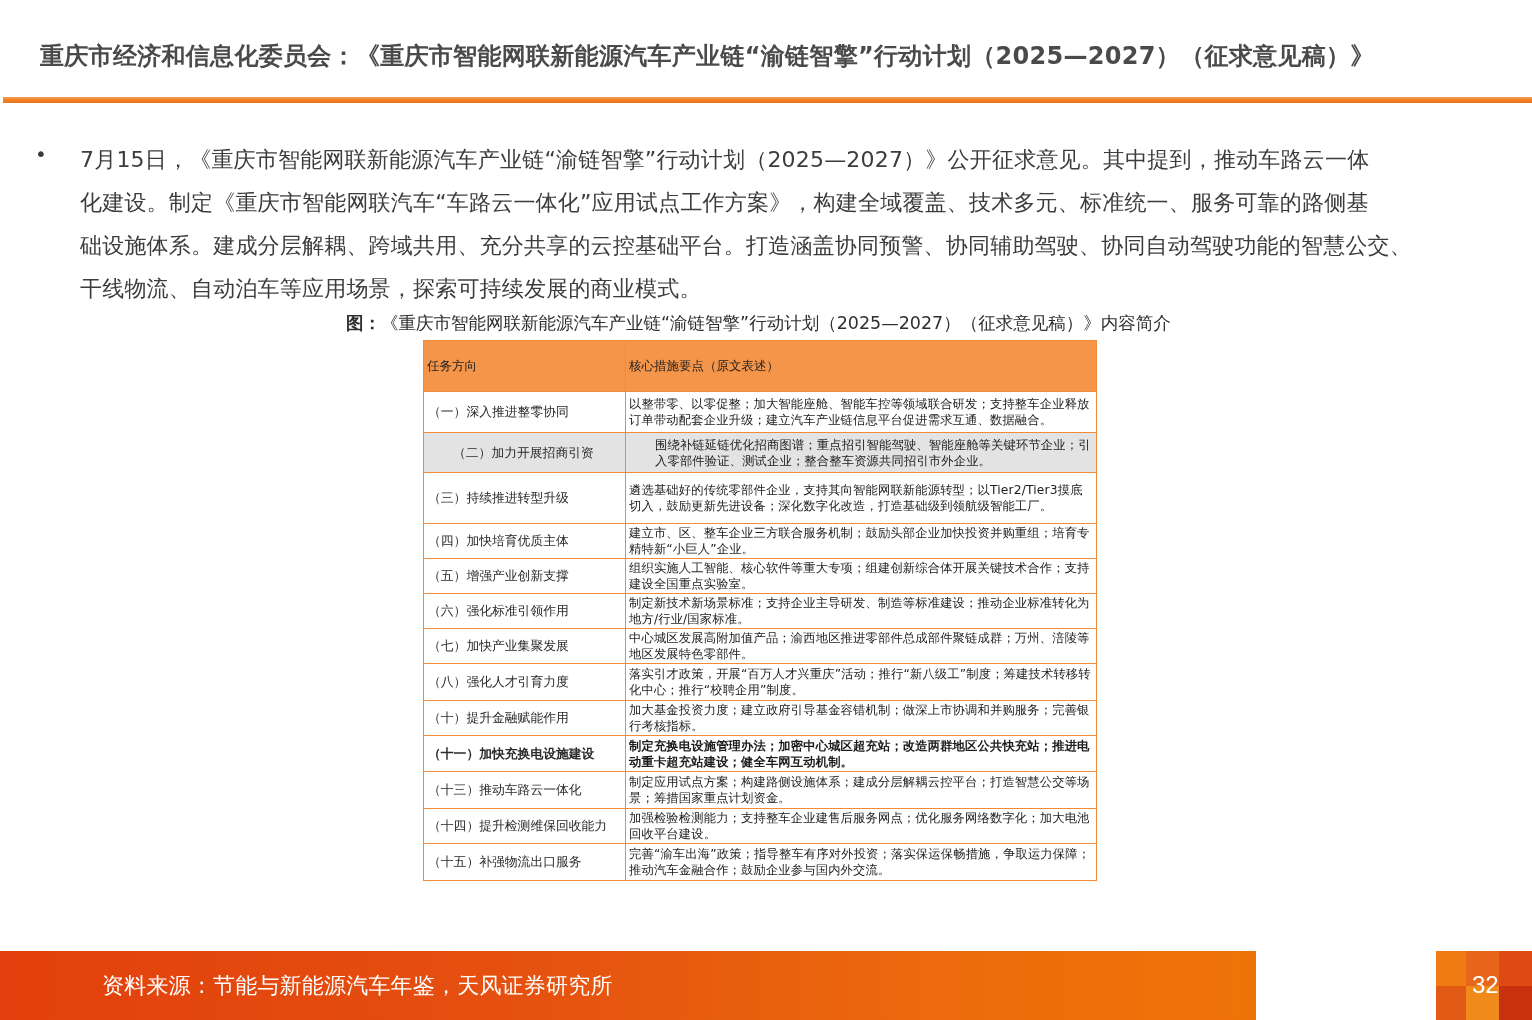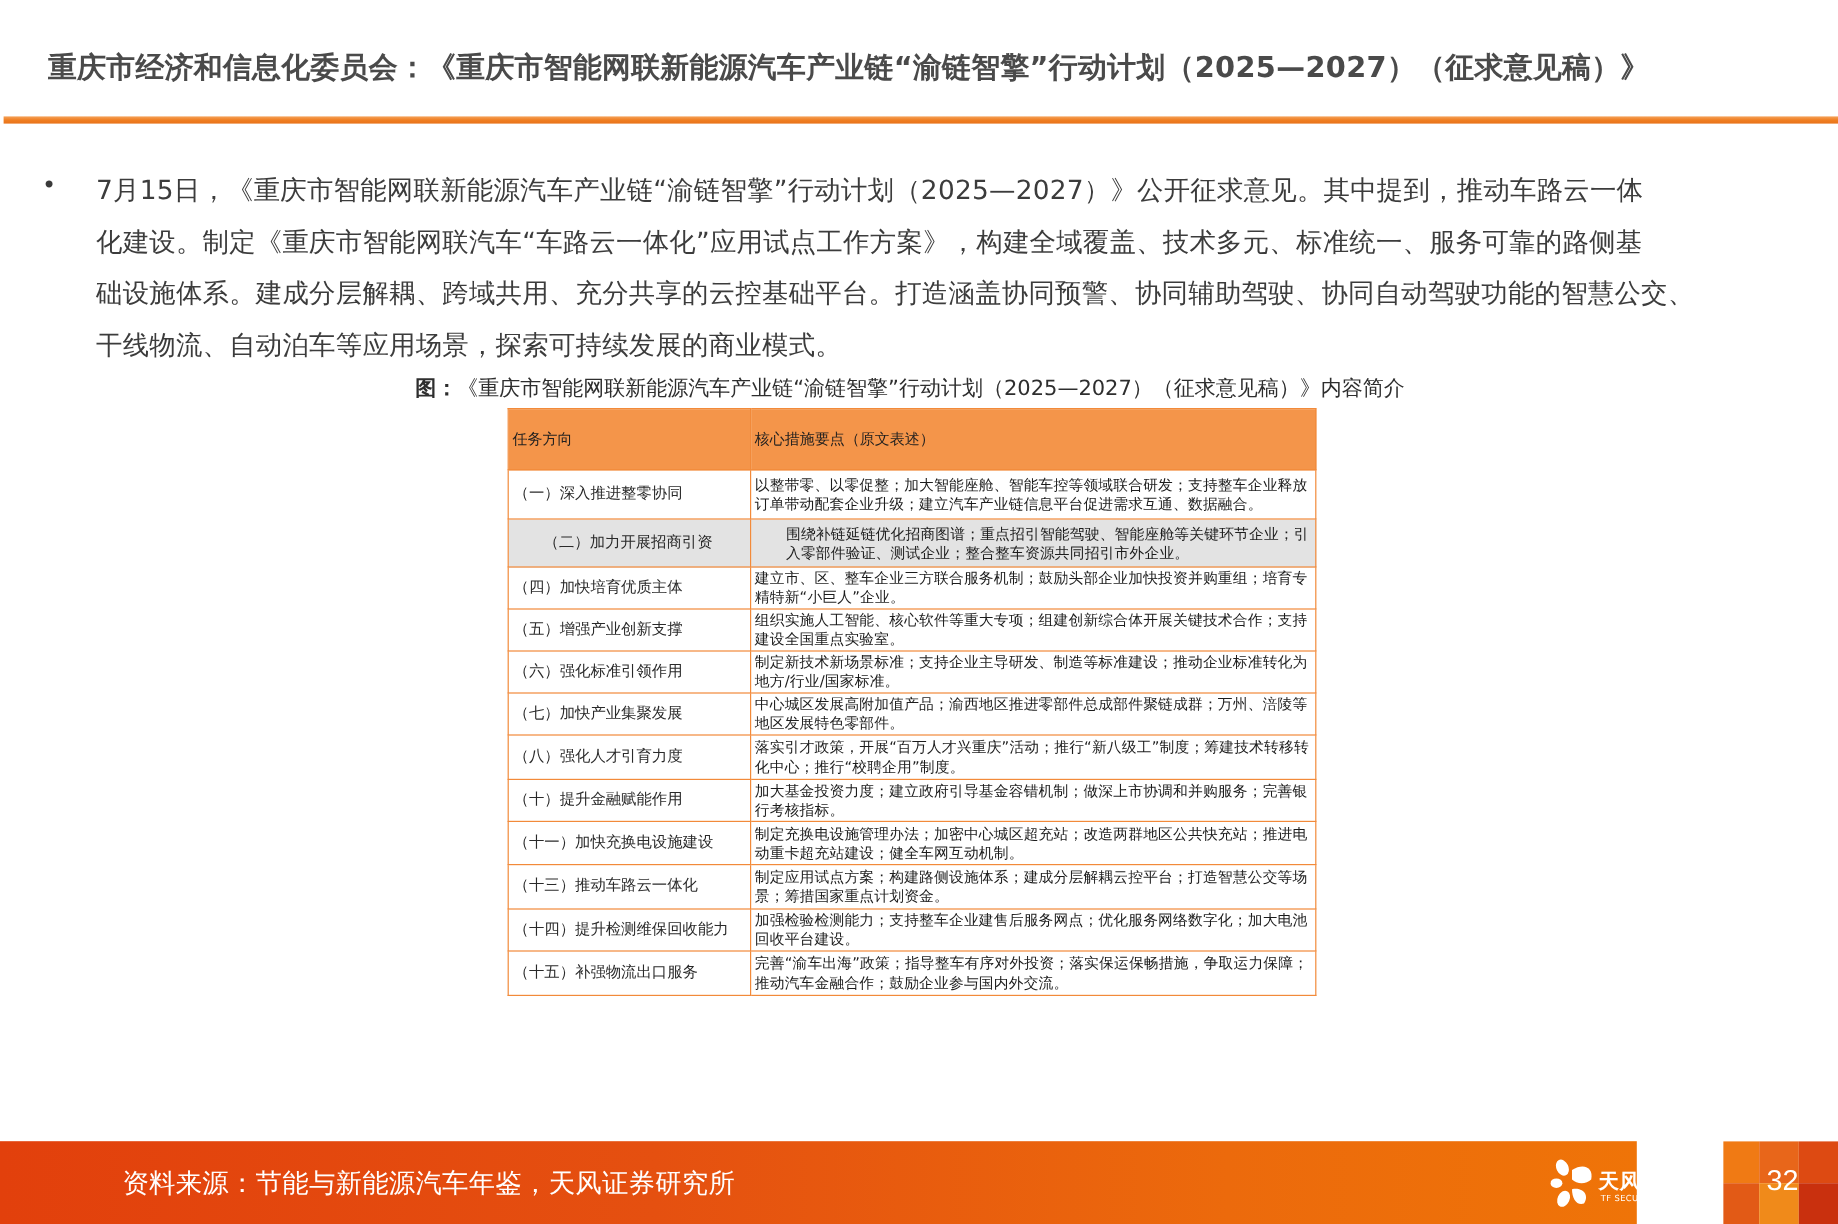--- a/index.html
+++ b/index.html
@@ -48,21 +48,21 @@
   }
   .policy-table td {
     border: 1.5px solid #f28a3a; padding: 1px 3px; vertical-align: middle;
     line-height: 16px;
   }
   .policy-table td.col-task { width: 202px; font-size: 12.8px; color: #2a2a2a; padding-left: 4px; }
   .policy-table td.col-measure { font-size: 12.3px; color: #1c1c1c; letter-spacing: 0.15px; }
   .policy-table tr.shaded td { background: #e3e3e3; padding-left: 29px; }
 
   .page-footer {
-    position: absolute; left: 0; top: 951px; width: 1364px; height: 69px;
+    position: absolute; left: 0; top: 951px; width: 1256px; height: 69px;
     background: linear-gradient(to right, #e2400c 0%, #e55010 40%, #ec6a0c 75%, #ef7408 100%);
   }
   .source-text {
     position: absolute; left: 102px; top: 20px; font-size: 22px; color: #ffffff;
     white-space: nowrap; letter-spacing: 0.2px;
   }
   .brand-logo {
     position: absolute; left: 1292px; top: 14px; width: 120px; height: 42px;
   }
   .brand-mark { position: absolute; left: 0; top: 0; width: 38px; height: 42px; }
@@ -114,20 +114,24 @@
   </thead>
   <tbody id="table-body">
       <tr style="height: 41px;">
         <td class="col-task">（一）深入推进整零协同</td>
         <td class="col-measure">以整带零、以零促整；加大智能座舱、智能车控等领域联合研发；支持整车企业释放订单带动配套企业升级；建立汽车产业链信息平台促进需求互通、数据融合。</td>
       </tr>
       <tr class="shaded" style="height: 40px;">
         <td class="col-task">（二）加力开展招商引资</td>
         <td class="col-measure">围绕补链延链优化招商图谱；重点招引智能驾驶、智能座舱等关键环节企业；引入零部件验证、测试企业；整合整车资源共同招引市外企业。</td>
       </tr>
+      <tr style="height: 51px;">
+        <td class="col-task">（三）持续推进转型升级</td>
+        <td class="col-measure">遴选基础好的传统零部件企业，支持其向智能网联新能源转型；以Tier2/Tier3摸底切入，鼓励更新先进设备；深化数字化改造，打造基础级到领航级智能工厂。</td>
+      </tr>
       <tr style="height: 34px; margin-top: 32px;">
         <td class="col-task">（四）加快培育优质主体</td>
         <td class="col-measure">建立市、区、整车企业三方联合服务机制；鼓励头部企业加快投资并购重组；培育专精特新“小巨人”企业。</td>
       </tr>
       <tr style="height: 34px;">
         <td class="col-task">（五）增强产业创新支撑</td>
         <td class="col-measure">组织实施人工智能、核心软件等重大专项；组建创新综合体开展关键技术合作；支持建设全国重点实验室。</td>
       </tr>
       <tr style="height: 34px;">
         <td class="col-task">（六）强化标准引领作用</td>
@@ -138,21 +142,21 @@
         <td class="col-measure">中心城区发展高附加值产品；渝西地区推进零部件总成部件聚链成群；万州、涪陵等地区发展特色零部件。</td>
       </tr>
       <tr style="height: 37px;">
         <td class="col-task">（八）强化人才引育力度</td>
         <td class="col-measure">落实引才政策，开展“百万人才兴重庆”活动；推行“新八级工”制度；筹建技术转移转化中心；推行“校聘企用”制度。</td>
       </tr>
       <tr style="height: 34px;">
         <td class="col-task">（十）提升金融赋能作用</td>
         <td class="col-measure">加大基金投资力度；建立政府引导基金容错机制；做深上市协调和并购服务；完善银行考核指标。</td>
       </tr>
-      <tr style="height: 36px;">
+      <tr style="height: 36px; font-weight: bold;">
         <td class="col-task">（十一）加快充换电设施建设</td>
         <td class="col-measure">制定充换电设施管理办法；加密中心城区超充站；改造两群地区公共快充站；推进电动重卡超充站建设；健全车网互动机制。</td>
       </tr>
       <tr style="height: 37px;">
         <td class="col-task">（十三）推动车路云一体化</td>
         <td class="col-measure">制定应用试点方案；构建路侧设施体系；建成分层解耦云控平台；打造智慧公交等场景；筹措国家重点计划资金。</td>
       </tr>
       <tr style="height: 34px;">
         <td class="col-task">（十四）提升检测维保回收能力</td>
         <td class="col-measure">加强检验检测能力；支持整车企业建售后服务网点；优化服务网络数字化；加大电池回收平台建设。</td>

